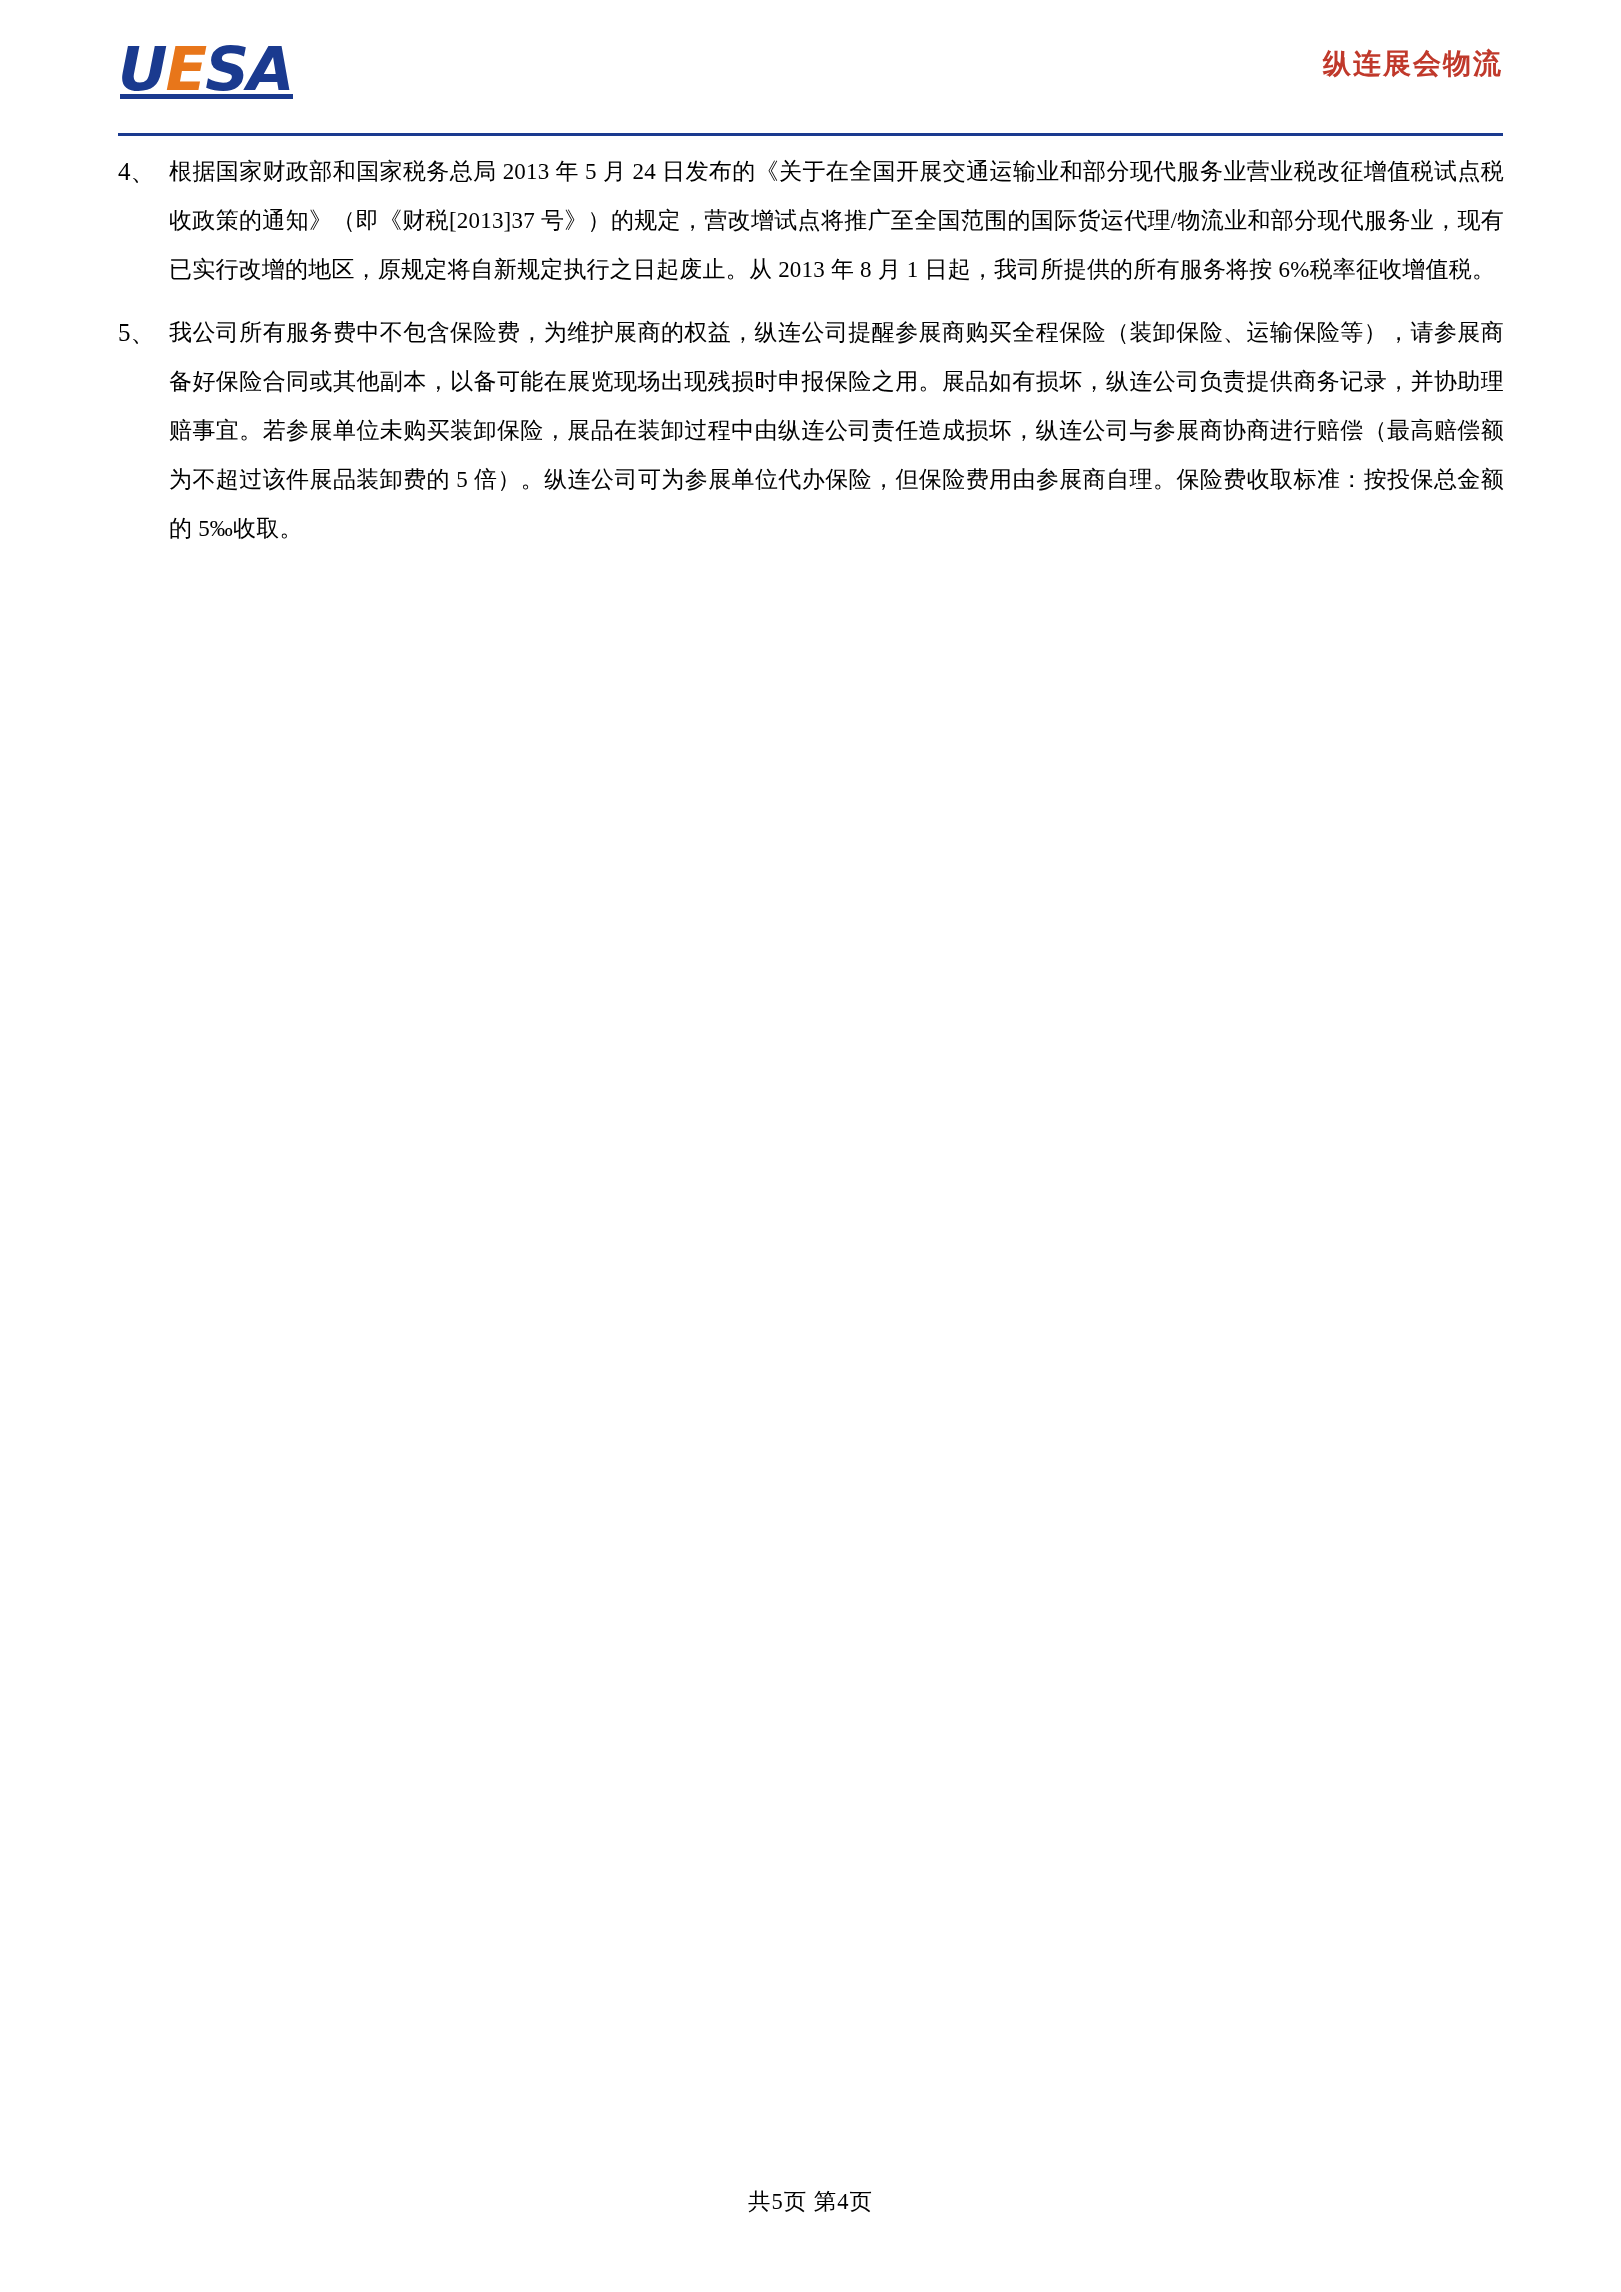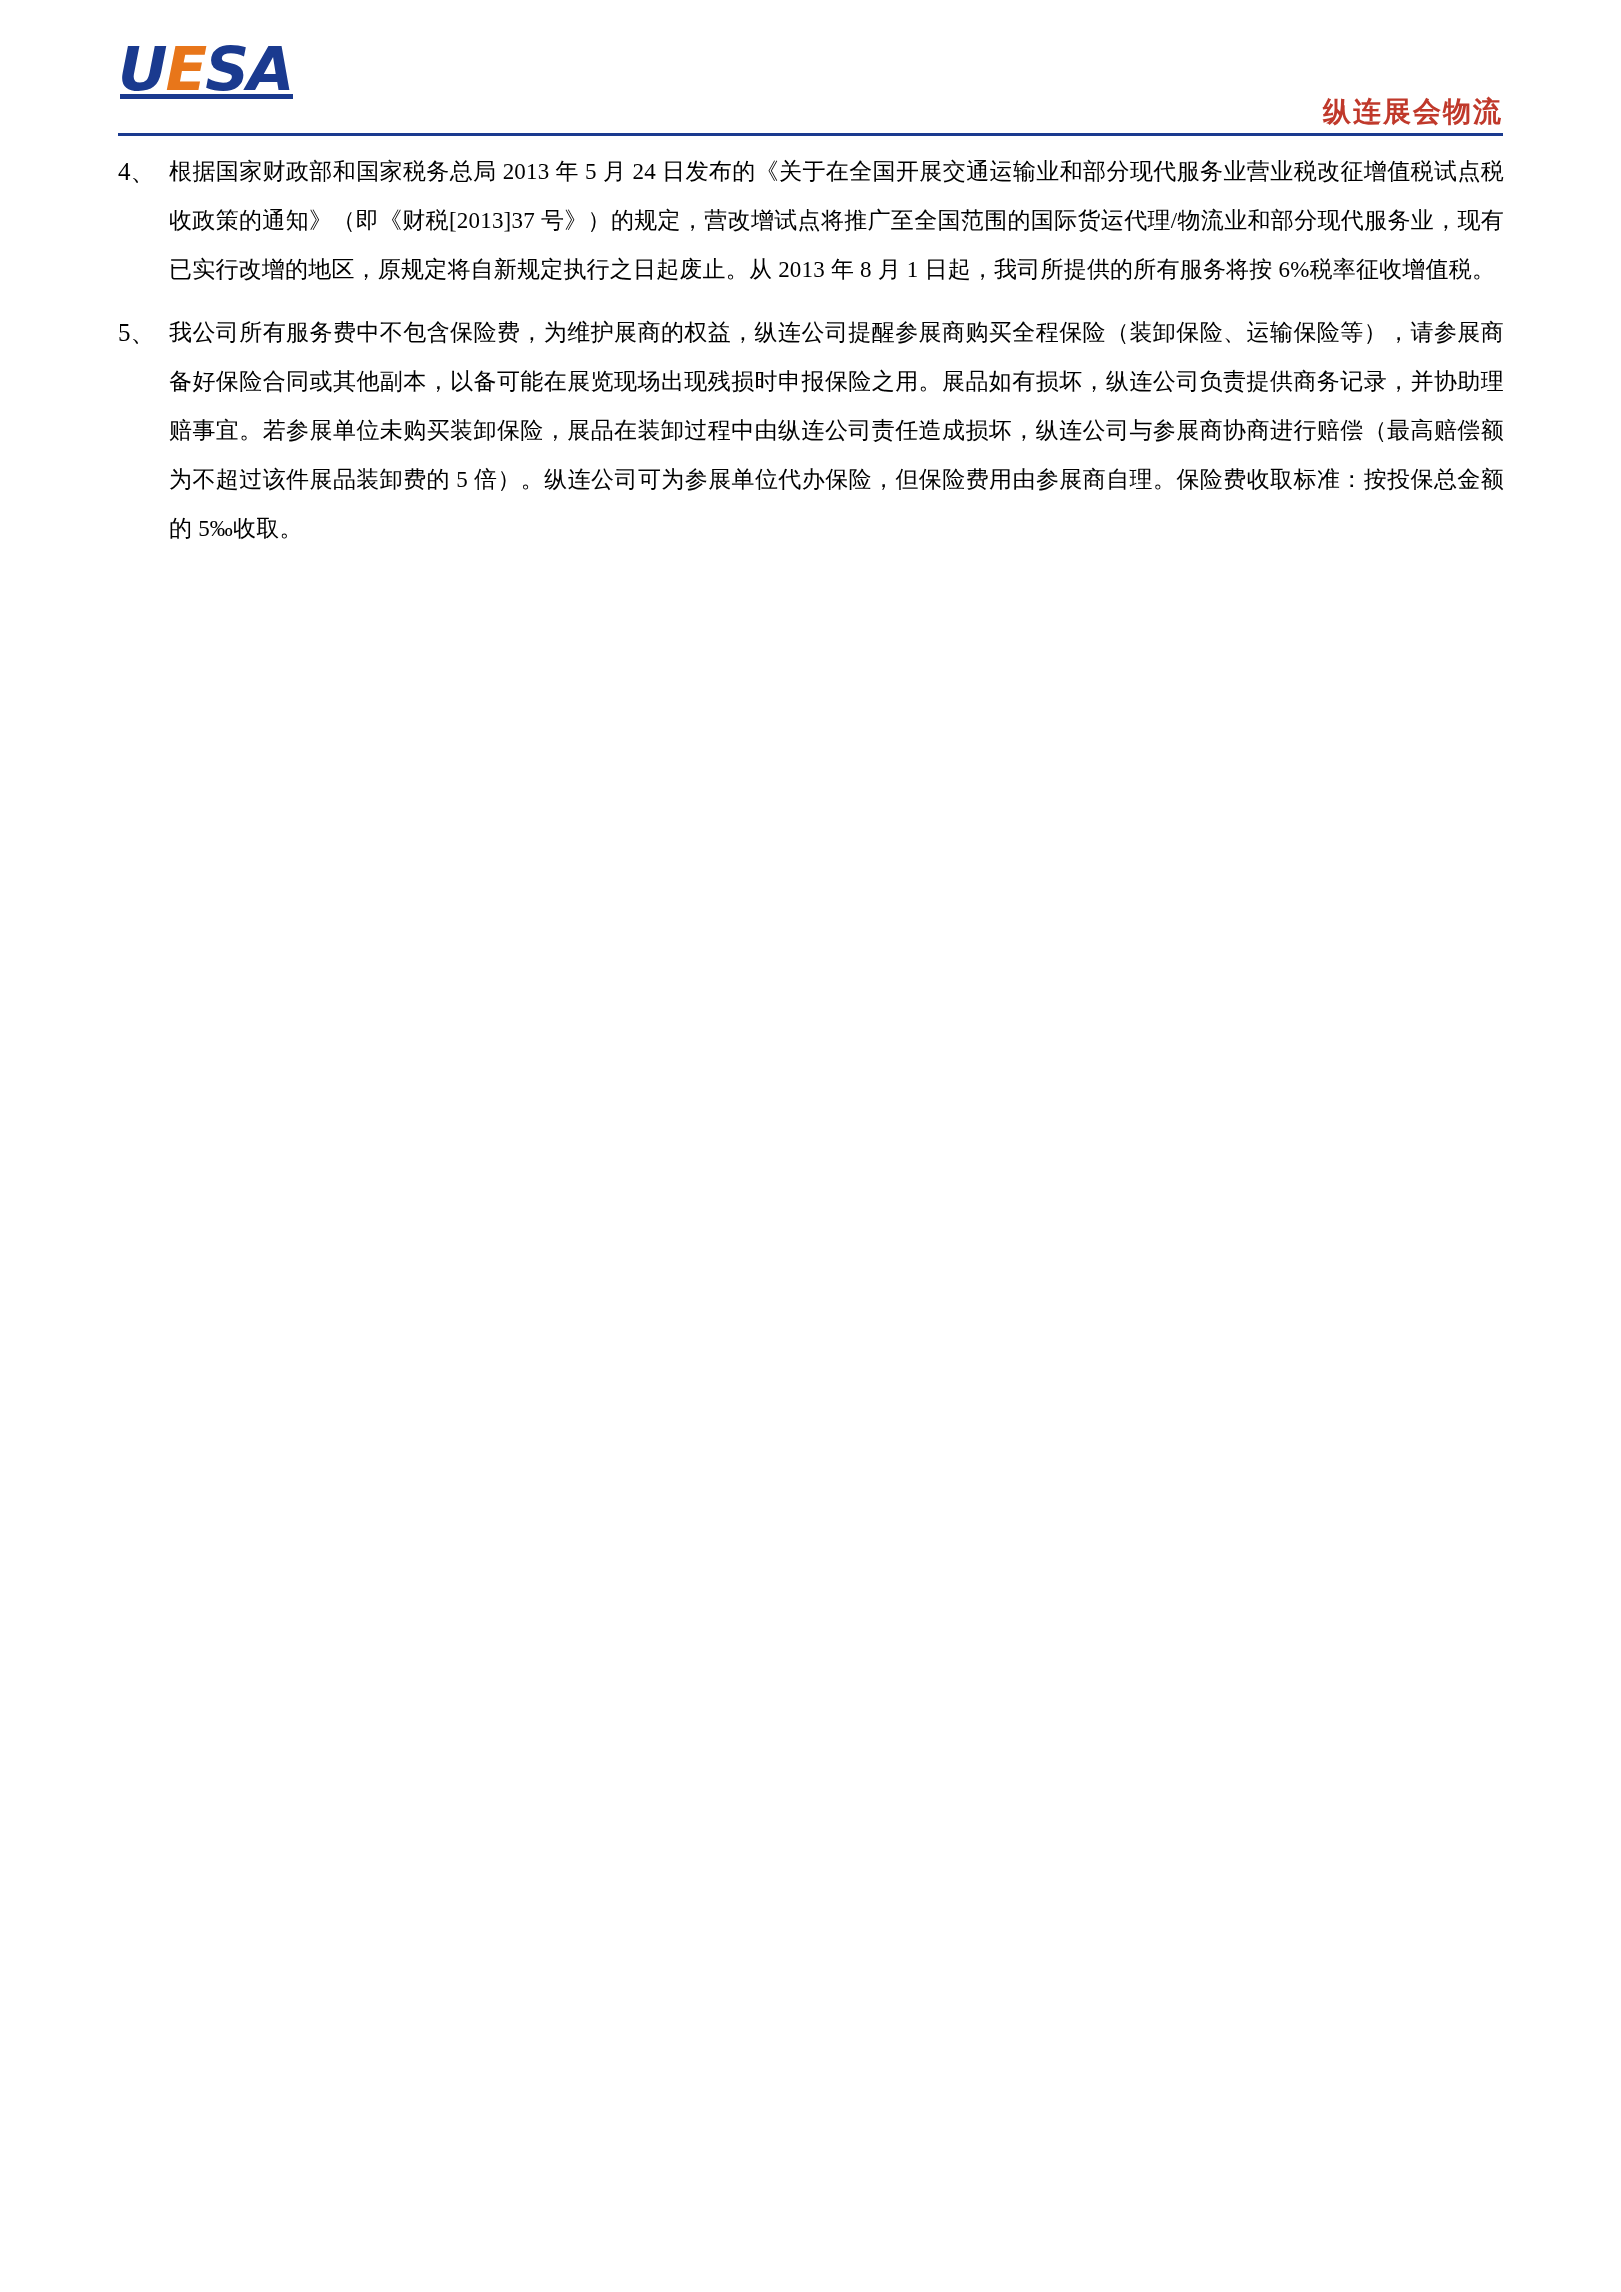--- a/index.html
+++ b/index.html
@@ -57,21 +57,20 @@
     top: 55px;
     width: 173px;
     height: 4.9px;
     background: #1a3a8f;
   }
   .header-right {
     position: absolute;
     right: 0;
     top: 5.9px;
     text-align: right;
-    margin-top: 48px;
   }
   .header-title {
     font-family: "DejaVu Sans", sans-serif;
     font-weight: 700;
     font-size: 28px;
     letter-spacing: 2px;
     color: #c0392b;
     white-space: nowrap;
   }
   .header-rule {
@@ -146,15 +145,18 @@
       <div class="para-body">根据国家财政部和国家税务总局 2013 年 5 月 24 日发布的《关于在全国开展交通运输业和部分现代服务业营业税改征增值税试点税收政策的通知》（即《财税[2013]37 号》）的规定，营改增试点将推广至全国范围的国际货运代理/物流业和部分现代服务业，现有已实行改增的地区，原规定将自新规定执行之日起废止。从 2013 年 8 月 1 日起，我司所提供的所有服务将按 6%税率征收增值税。</div>
     </div>
 
     <div class="para">
       <div class="para-num">5、</div>
       <div class="para-body">我公司所有服务费中不包含保险费，为维护展商的权益，纵连公司提醒参展商购买全程保险（装卸保险、运输保险等），请参展商备好保险合同或其他副本，以备可能在展览现场出现残损时申报保险之用。展品如有损坏，纵连公司负责提供商务记录，并协助理赔事宜。若参展单位未购买装卸保险，展品在装卸过程中由纵连公司责任造成损坏，纵连公司与参展商协商进行赔偿（最高赔偿额为不超过该件展品装卸费的 5 倍）。纵连公司可为参展单位代办保险，但保险费用由参展商自理。保险费收取标准：按投保总金额的 5‰收取。</div>
     </div>
 
   </div>
 
+  <div class="footer">
+    <span>共5页 第4页</span>
+  </div>
 
 </div>
 
 
 </body></html>

